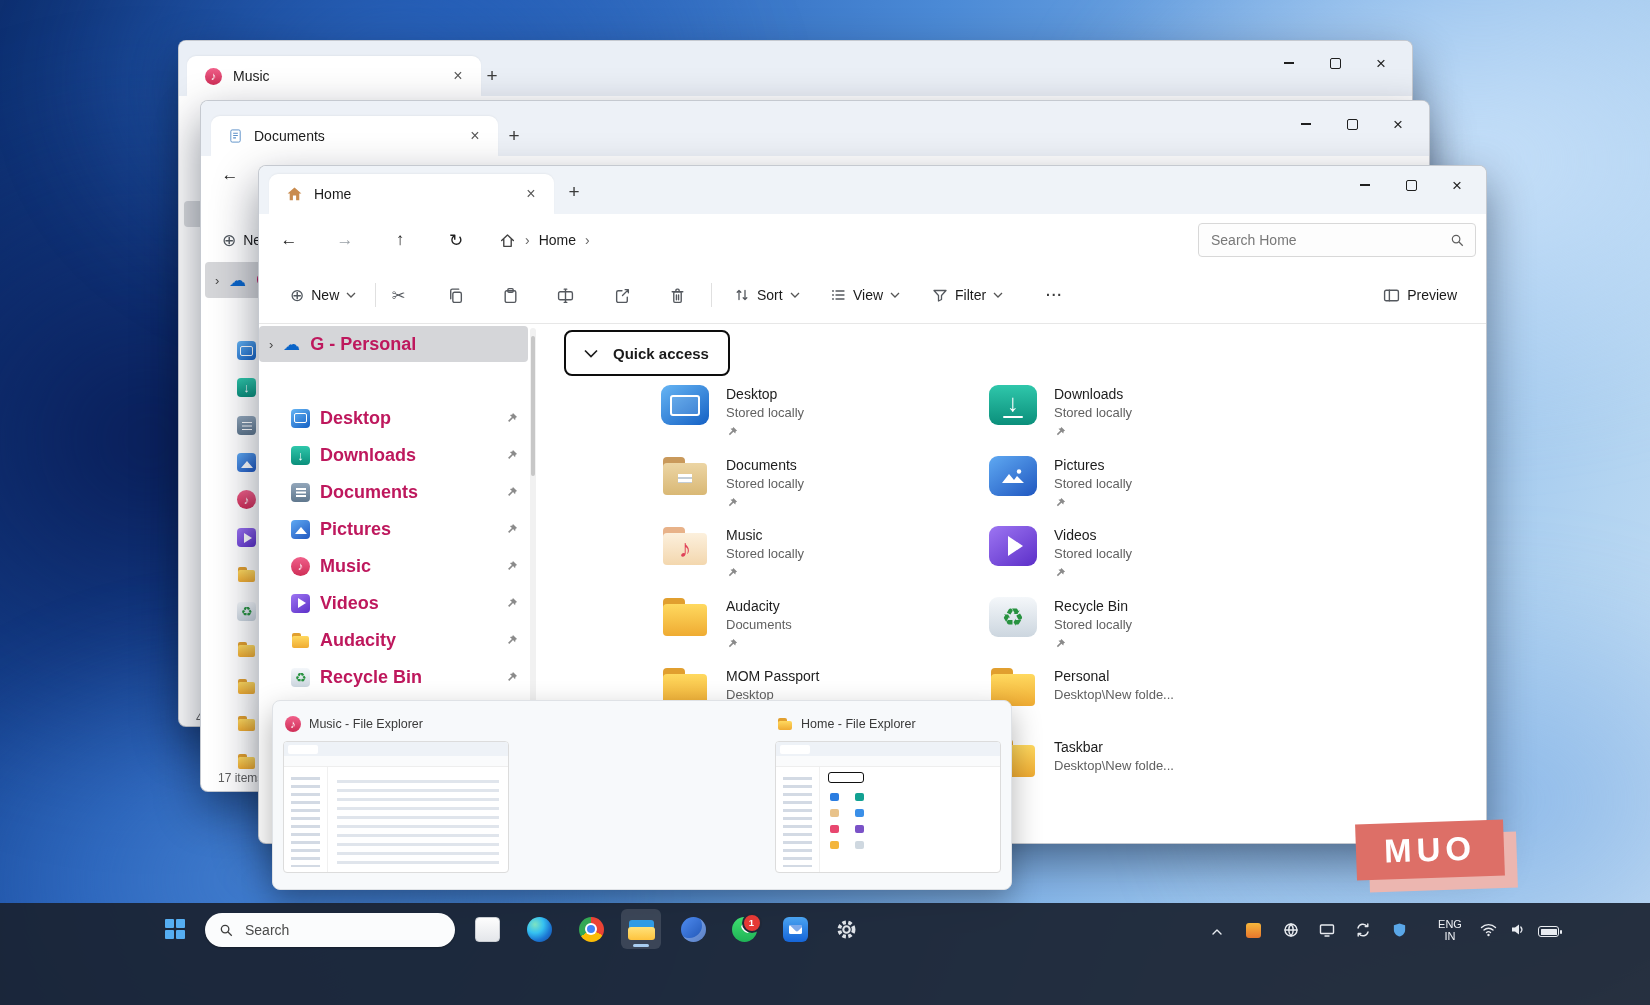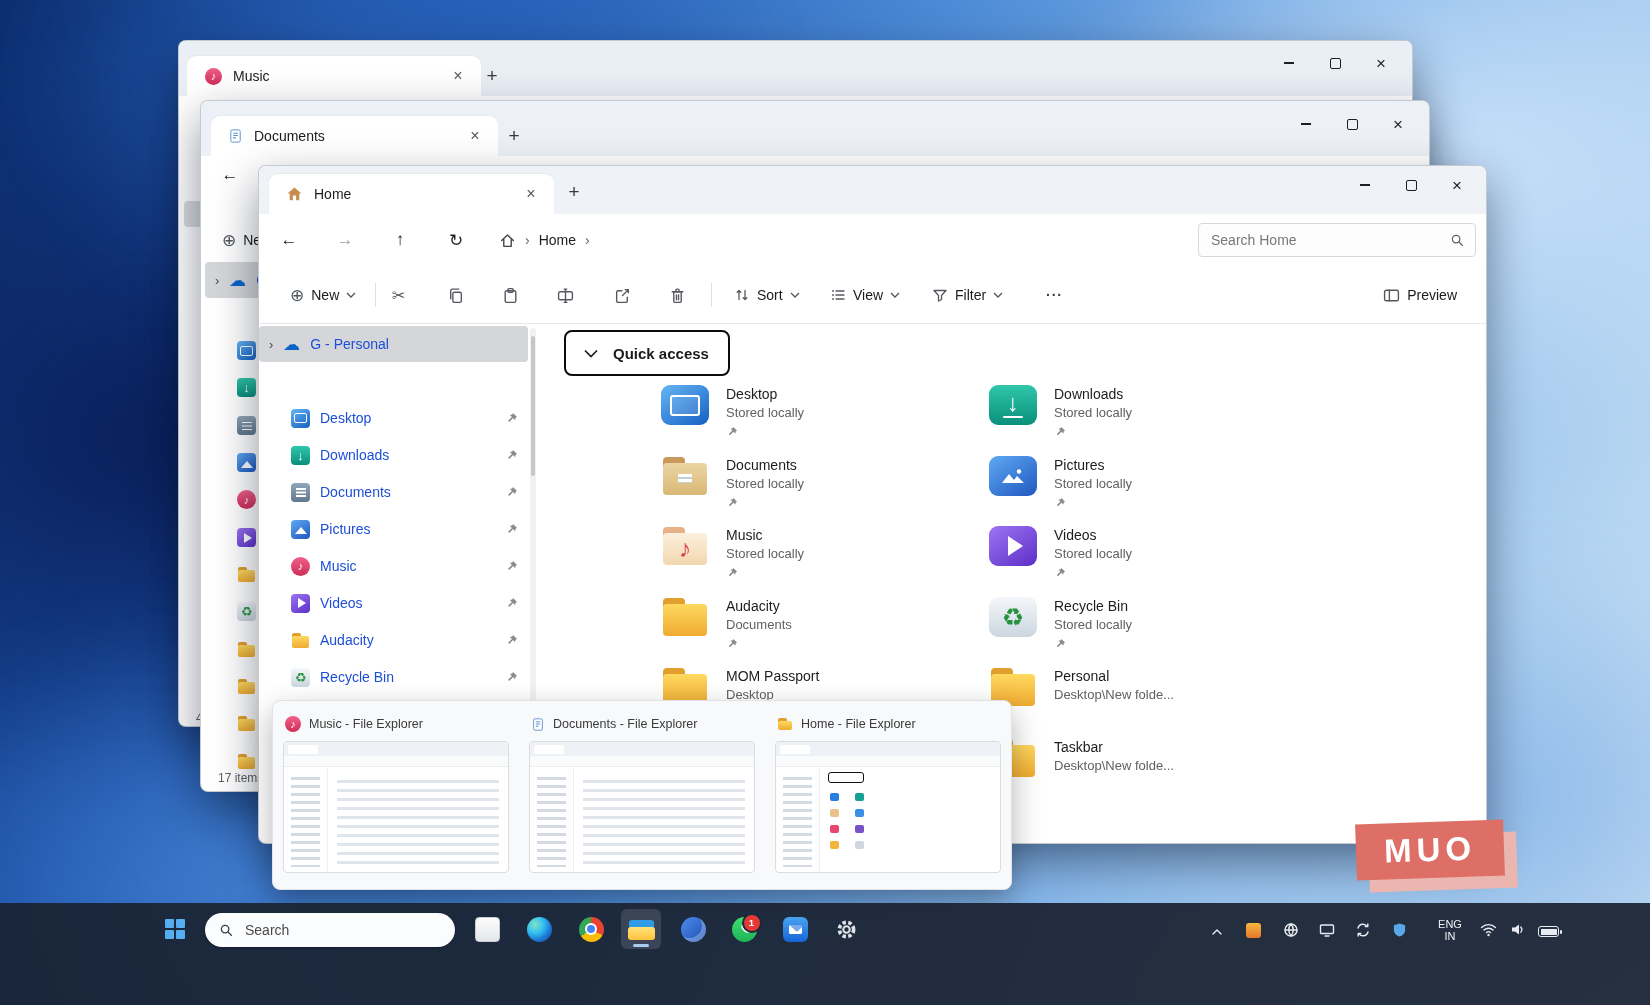--- a/index.html
+++ b/index.html
@@ -27,21 +27,21 @@
   .crumb{display:flex;align-items:center;gap:9px;}
   .searchbox{position:absolute;display:flex;align-items:center;background:#fdfdfd;border:1px solid #d8d8d8;border-radius:4px;padding:0 10px;gap:16px;}
   .searchbox input{border:none;outline:none;background:transparent;font:14px "Liberation Sans","DejaVu Sans",sans-serif;color:#333;flex:1;}
   .searchbox input::placeholder{color:#787878;}
   .tbtn{position:absolute;height:34px;display:flex;align-items:center;gap:7px;padding:0 9px;border-radius:4px;color:#1b1b1b;font-size:14px;}
   .tsep{position:absolute;width:1px;height:24px;background:#e0e0e0;}
   .tsvg{stroke:#54585e;fill:none;stroke-width:1.3;stroke-linecap:round;stroke-linejoin:round;}
   .chev{display:inline-block;}
   
   .srow{position:absolute;left:4px;width:263px;height:36px;display:flex;align-items:center;gap:10px;padding:0 8px 0 10px;border-radius:4px;box-sizing:border-box;}
-  .srow .slabel{font-size:14px;color:#1d4ed8;white-space:nowrap;overflow:hidden;}
+  .srow .slabel{font-size:18px;color:#be185d;white-space:nowrap;overflow:hidden;font-weight:bold;}
   .srow .spin{margin-left:auto;flex:none;}
   .sel{background:#d5d6d9;}
   
   .mini{position:relative;width:19px;height:19px;flex:none;display:flex;align-items:center;justify-content:center;border-radius:4px;}
   .mini[data-icon="desktop"]{background:linear-gradient(145deg,#66b5f4,#1460c4);}
   .mini .scr{width:11px;height:8px;border:1.5px solid #fff;border-radius:2px;}
   .mini[data-icon="downloads"]{background:linear-gradient(#2fc7ab,#0b8f7b);color:#fff;font-size:13px;font-weight:bold;}
   .mini[data-icon="documents"]{background:linear-gradient(#92a6ba,#60788e);}
   .mini .lines{width:10px;height:1.5px;background:#fff;box-shadow:0 3.5px 0 #fff,0 7px 0 #fff;transform:translateY(-3px);}
   .mini[data-icon="pictures"]{background:linear-gradient(145deg,#5fa9f2,#2057c0);}
@@ -573,35 +573,20 @@
         <span class="mini" data-icon="music" style="width:16px;height:16px;">♪</span>
         <span class="ptitle">Music - File Explorer</span>
       </div>
       <div class="thumb">
         <div class="t-top"></div>
           <div class="t-nav"></div>
           <div class="t-side"></div>
           <div class="t-main"></div>
       </div>
     </div>
-    <div class="ptile" style="left:256px;">
-      <div class="phead">
-        <svg width="14" height="15" viewBox="0 0 16 16">
-            <rect x="3" y="1.5" width="10" height="13" rx="1.5" fill="#fff" stroke="#5b8fc8"></rect>
-            <path d="M5.5 5h5M5.5 7.5h5M5.5 10h3" stroke="#5b8fc8" stroke-width="1.1" fill="none"></path>
-          </svg>
-        <span class="ptitle">Documents - File Explorer</span>
-      </div>
-      <div class="thumb">
-        <div class="t-top"></div>
-          <div class="t-nav"></div>
-          <div class="t-side"></div>
-          <div class="t-main"></div>
-      </div>
-    </div>
     <div class="ptile" style="left:502px;">
       <div class="phead">
         <span class="mini" data-icon="folder" style="width:16px;height:16px;"></span>
         <span class="ptitle">Home - File Explorer</span>
       </div>
       <div class="thumb">
         <div class="t-top"></div>
           <div class="t-nav"></div>
           <div class="t-side"></div>
         <div class="t-grid">

